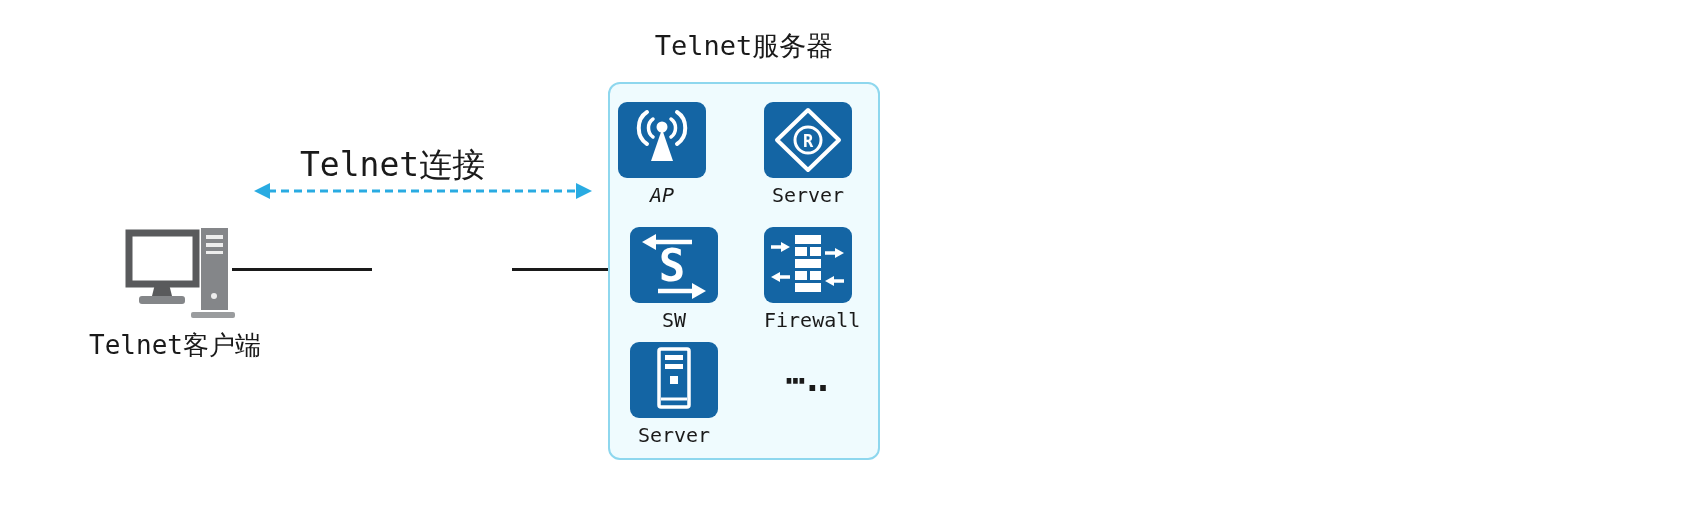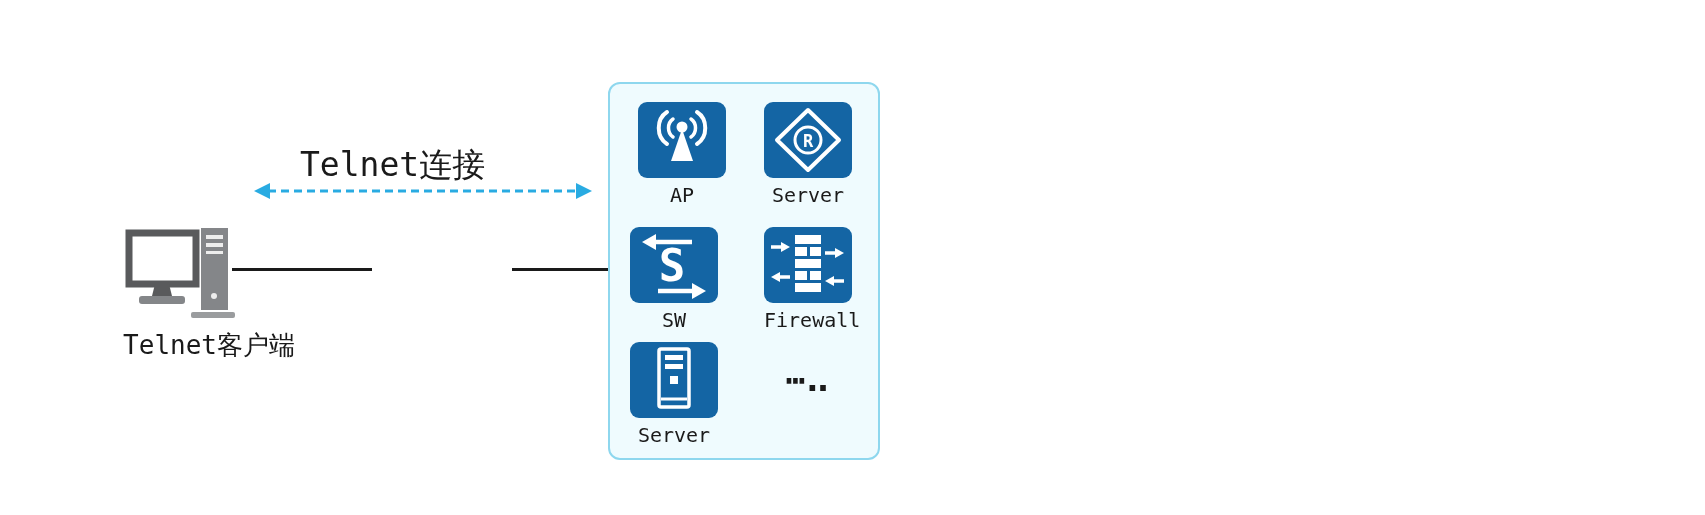--- a/index.html
+++ b/index.html
@@ -4,21 +4,21 @@
 <style>
   html,body{margin:0;padding:0;background:#fff;}
   .canvas{
     position:relative;width:1705px;height:515px;background:#ffffff;overflow:hidden;
     font-family:"DejaVu Sans Mono","DejaVu Sans",monospace;color:#1a1a1a;
   }
   .hline{position:absolute;height:3px;background:#1a1a1a;}
   .line1{left:232px;top:268px;width:140px;}
   .line2{left:512px;top:268px;width:98px;}
   .pc-wrap{position:absolute;left:125px;top:226px;width:115px;height:95px;}
-  .client-label{position:absolute;left:55px;top:328px;width:240px;text-align:right;font-size:26px;}
+  .client-label{position:absolute;left:55px;top:328px;width:240px;text-align:center;font-size:26px;}
   .cloud-wrap{position:absolute;left:352px;top:226px;width:170px;height:95px;}
   .cloud-wrap svg{display:block;width:170px;height:95px;}
   .cloud-label{position:absolute;left:0;top:32px;width:100%;text-align:center;font-size:28px;}
   .conn-label{position:absolute;left:300px;top:143px;width:250px;font-size:33px;}
   .dashed-arrow{position:absolute;left:252px;top:180px;width:342px;height:22px;}
   .server-title{position:absolute;left:608px;top:28px;width:272px;text-align:center;font-size:27px;}
   .server-box{
     position:absolute;left:608px;top:82px;width:268px;height:374px;
     border:2px solid #8ed7ee;border-radius:12px;background:#effbfe;
   }
@@ -56,24 +56,25 @@
   <div class="client-label">Telnet客户端</div>
 
 
   <div class="conn-label">Telnet连接</div>
   <svg class="dashed-arrow" viewBox="0 0 342 22">
     <line x1="16" y1="11" x2="326" y2="11" stroke="#29abe2" stroke-width="3" stroke-dasharray="8 5"></line>
     <polygon points="2,11 18,3 18,19" fill="#29abe2"></polygon>
     <polygon points="340,11 324,3 324,19" fill="#29abe2"></polygon>
   </svg>
 
+  <div class="server-title">Telnet服务器</div>
 
   <div class="server-box">
 
-    <div class="device" style="left:28px;top:18px;">
+    <div class="device" style="left:8px;top:18px;font-style:italic;">
       <svg viewBox="0 0 88 76">
         <rect width="88" height="76" rx="9" fill="#1465a4"></rect>
         <circle cx="44" cy="25" r="5.5" fill="#ffffff"></circle>
         <polygon points="44,27 33,59 55,59" fill="#ffffff"></polygon>
         <path d="M29 10 C 18 17, 18 35, 29 42" stroke="#ffffff" stroke-width="4" fill="none" stroke-linecap="round"></path>
         <path d="M35 17 C 29 21, 29 31, 35 35" stroke="#ffffff" stroke-width="3.5" fill="none" stroke-linecap="round"></path>
         <path d="M59 10 C 70 17, 70 35, 59 42" stroke="#ffffff" stroke-width="4" fill="none" stroke-linecap="round"></path>
         <path d="M53 17 C 59 21, 59 31, 53 35" stroke="#ffffff" stroke-width="3.5" fill="none" stroke-linecap="round"></path>
       </svg>
       <div class="dev-label">AP</div>

